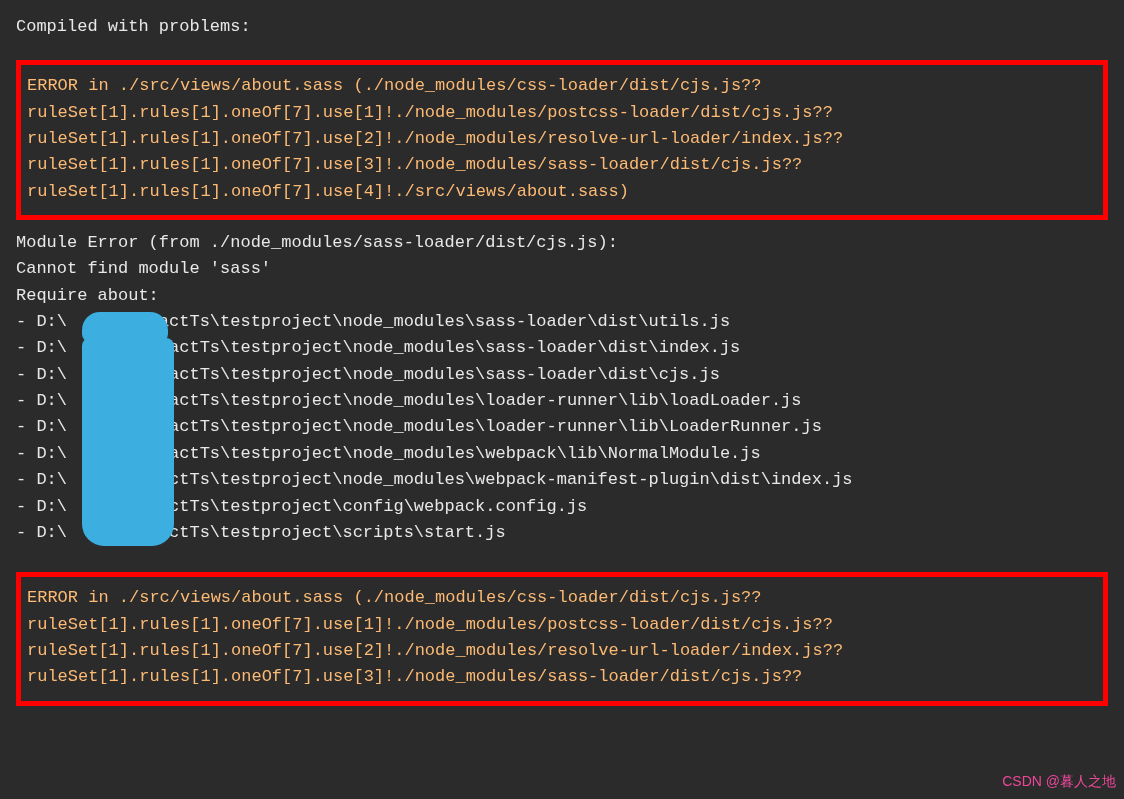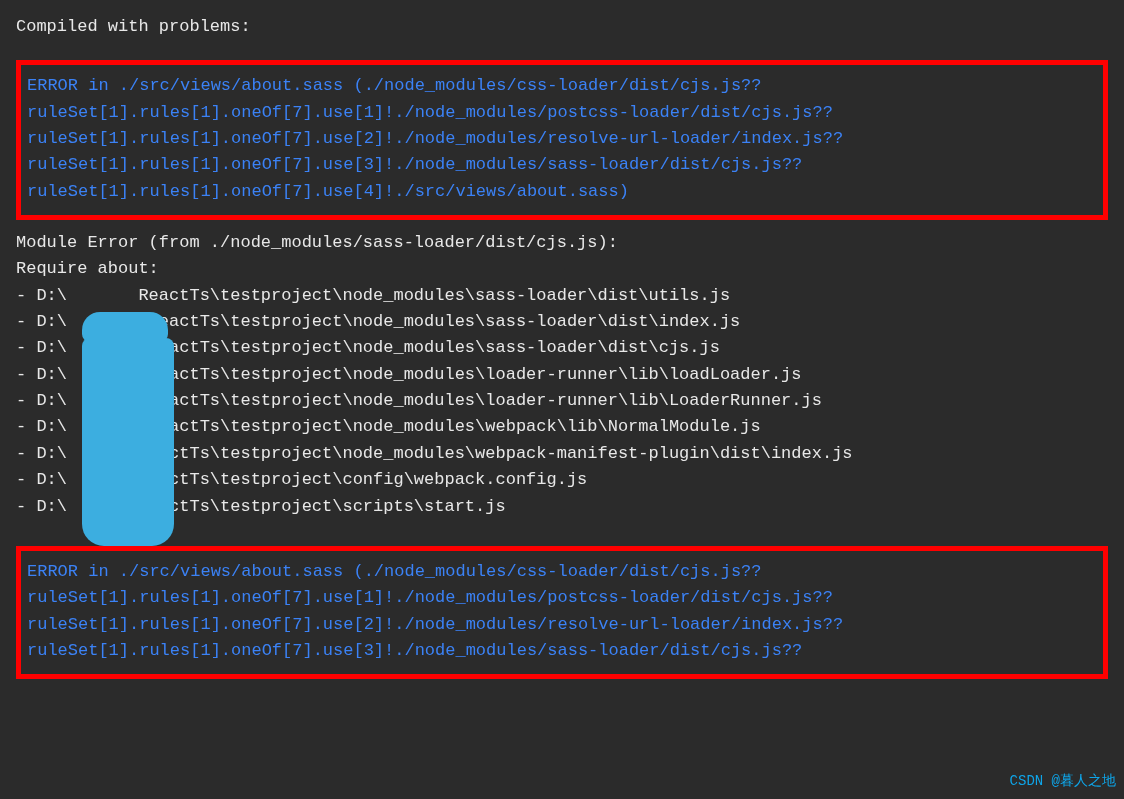--- a/index.html
+++ b/index.html
@@ -18,21 +18,21 @@
     color: #e8e8e8;
     margin-bottom: 20px;
   }
   .error-box {
     border: 5px solid #ff0000;
     padding: 8px 6px 10px 6px;
     margin-bottom: 10px;
     margin-top: 2px;
   }
   .error-text {
-    color: #3b82f6;
+    color: #fdba74;
     white-space: pre-wrap;
     word-break: break-all;
   }
   .plain-block {
     color: #e8e8e8;
     margin-bottom: 26px;
     position: relative;
   }
   .stack-line {
     color: #e8e8e8;
@@ -42,42 +42,43 @@
     position: absolute;
     background: #3caee0;
     border-radius: 12px;
   }
   .redact1 { left: 66px; top: 82px; width: 86px; height: 30px; border-radius: 18px 18px 8px 8px; }
   .redact2 { left: 66px; top: 108px; width: 92px; height: 208px; border-radius: 8px 8px 22px 22px; }
   .watermark {
     position: fixed;
     right: 8px;
     bottom: 6px;
-    color: #0ea5e9;
+    color: #ec4899;
     font-size: 14px;
-    font-family: Liberation Mono, monospace;
+    font-family: Liberation Sans, sans-serif;
   }
   
   .error-box.partial { margin-bottom: 0; }
 </style>
 </head>
 <body>
 
 <div class="header-line">Compiled with problems:</div>
 
 <div class="error-box">
   <div class="error-text">ERROR in ./src/views/about.sass (./node_modules/css-loader/dist/cjs.js??</div>
   <div class="error-text">ruleSet[1].rules[1].oneOf[7].use[1]!./node_modules/postcss-loader/dist/cjs.js??</div>
   <div class="error-text">ruleSet[1].rules[1].oneOf[7].use[2]!./node_modules/resolve-url-loader/index.js??</div>
   <div class="error-text">ruleSet[1].rules[1].oneOf[7].use[3]!./node_modules/sass-loader/dist/cjs.js??</div>
   <div class="error-text">ruleSet[1].rules[1].oneOf[7].use[4]!./src/views/about.sass)</div>
 </div>
 
 <div class="plain-block">
   <div class="stack-line">Module Error (from ./node_modules/sass-loader/dist/cjs.js):</div>
+  <div class="stack-line">Cannot find module 'sass'</div>
   <div class="stack-line">Require about:</div>
   <div class="stack-line">- D:\       ReactTs\testproject\node_modules\sass-loader\dist\utils.js</div>
   <div class="stack-line">- D:\       \ReactTs\testproject\node_modules\sass-loader\dist\index.js</div>
   <div class="stack-line">- D:\       \ReactTs\testproject\node_modules\sass-loader\dist\cjs.js</div>
   <div class="stack-line">- D:\       \ReactTs\testproject\node_modules\loader-runner\lib\loadLoader.js</div>
   <div class="stack-line">- D:\       \ReactTs\testproject\node_modules\loader-runner\lib\LoaderRunner.js</div>
   <div class="stack-line">- D:\       \ReactTs\testproject\node_modules\webpack\lib\NormalModule.js</div>
   <div class="stack-line">- D:\      \ReactTs\testproject\node_modules\webpack-manifest-plugin\dist\index.js</div>
   <div class="stack-line">- D:\      \ReactTs\testproject\config\webpack.config.js</div>
   <div class="stack-line">- D:\      \ReactTs\testproject\scripts\start.js</div>

